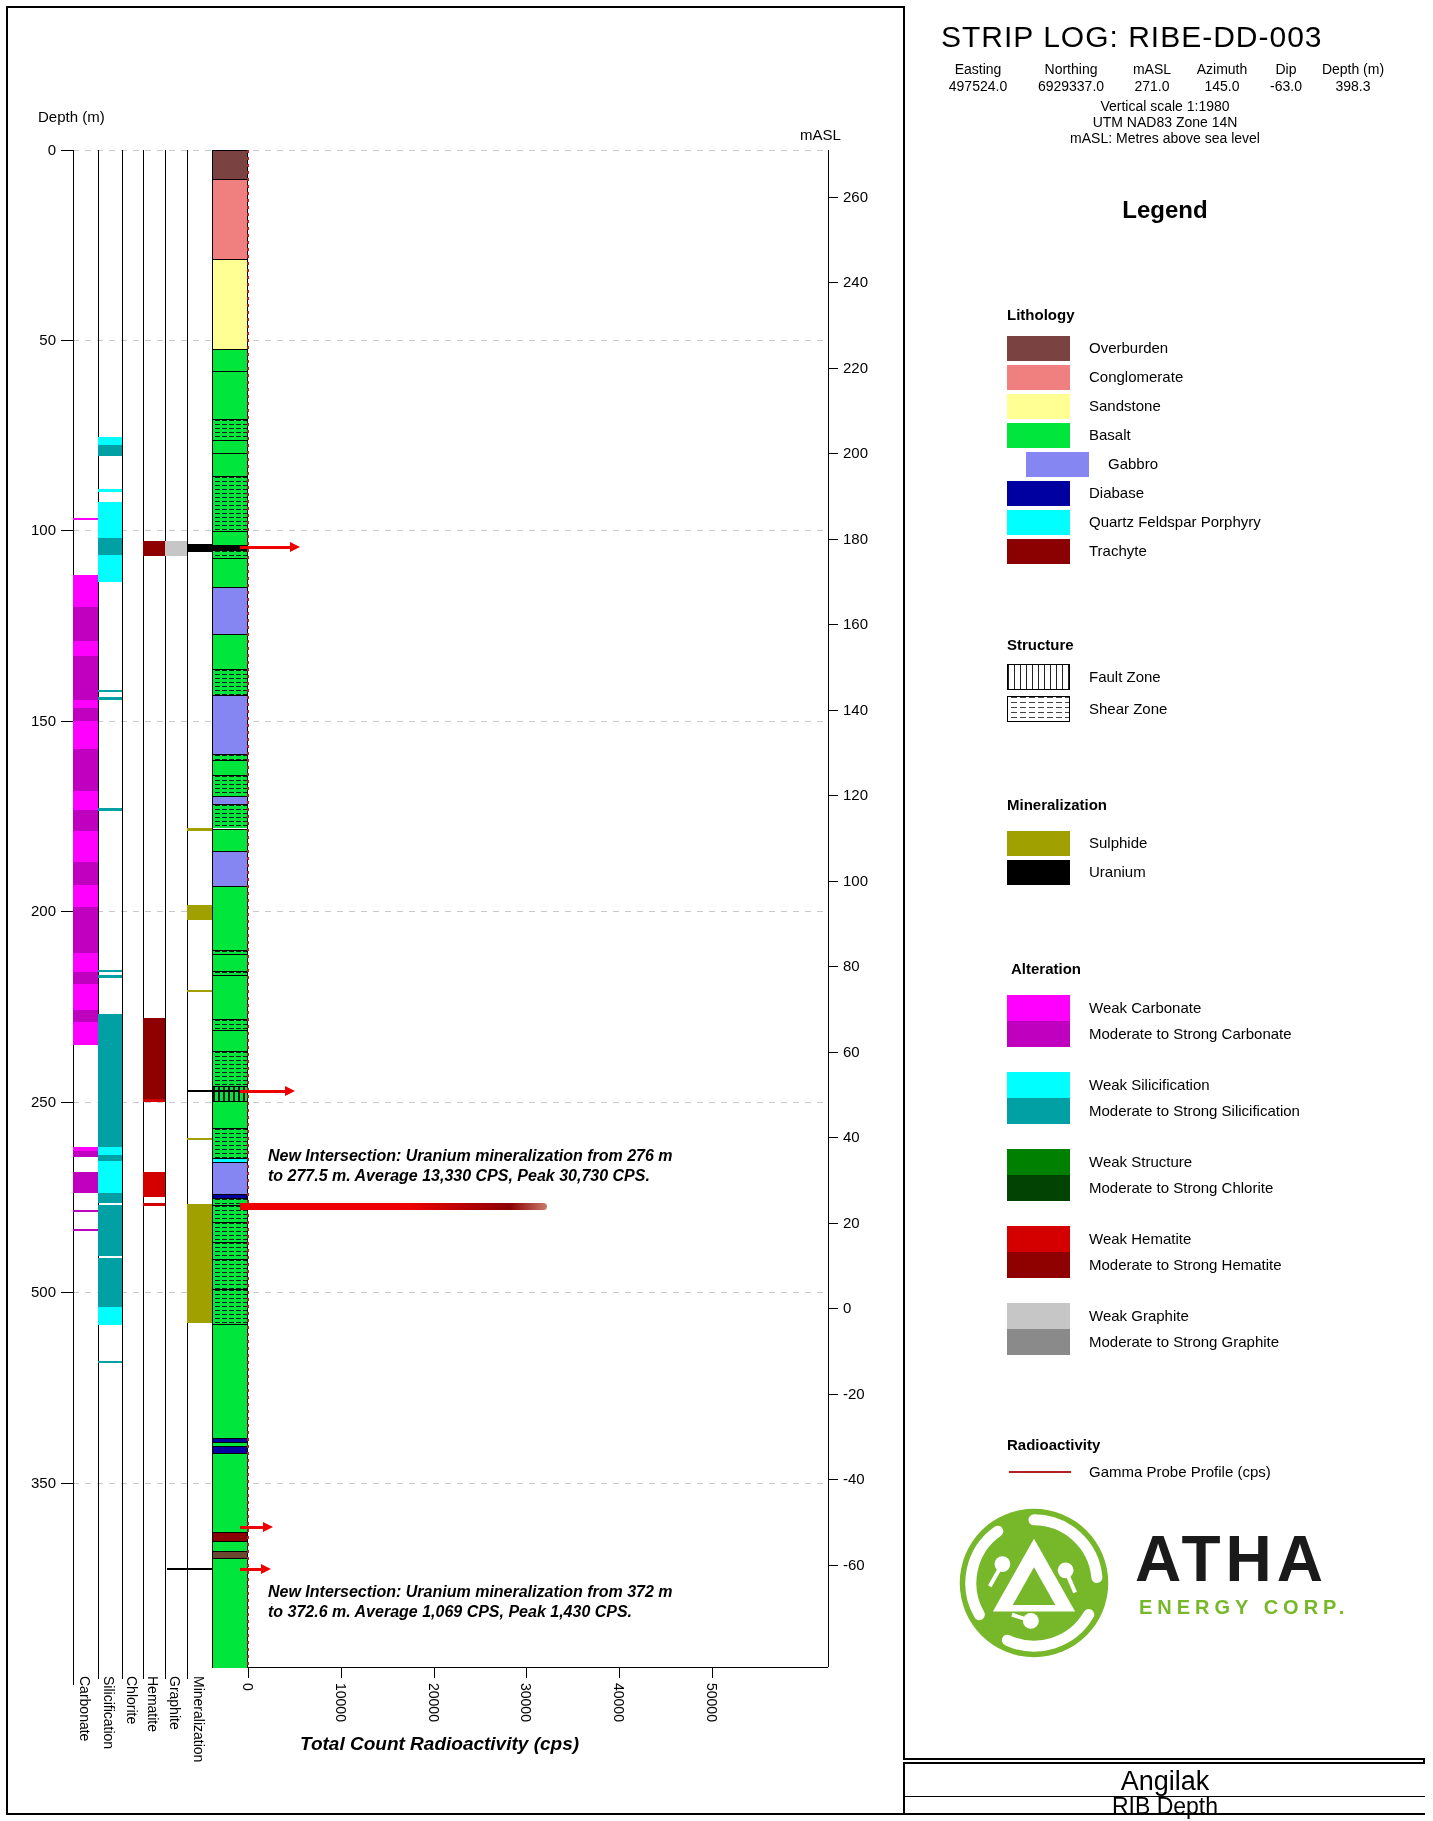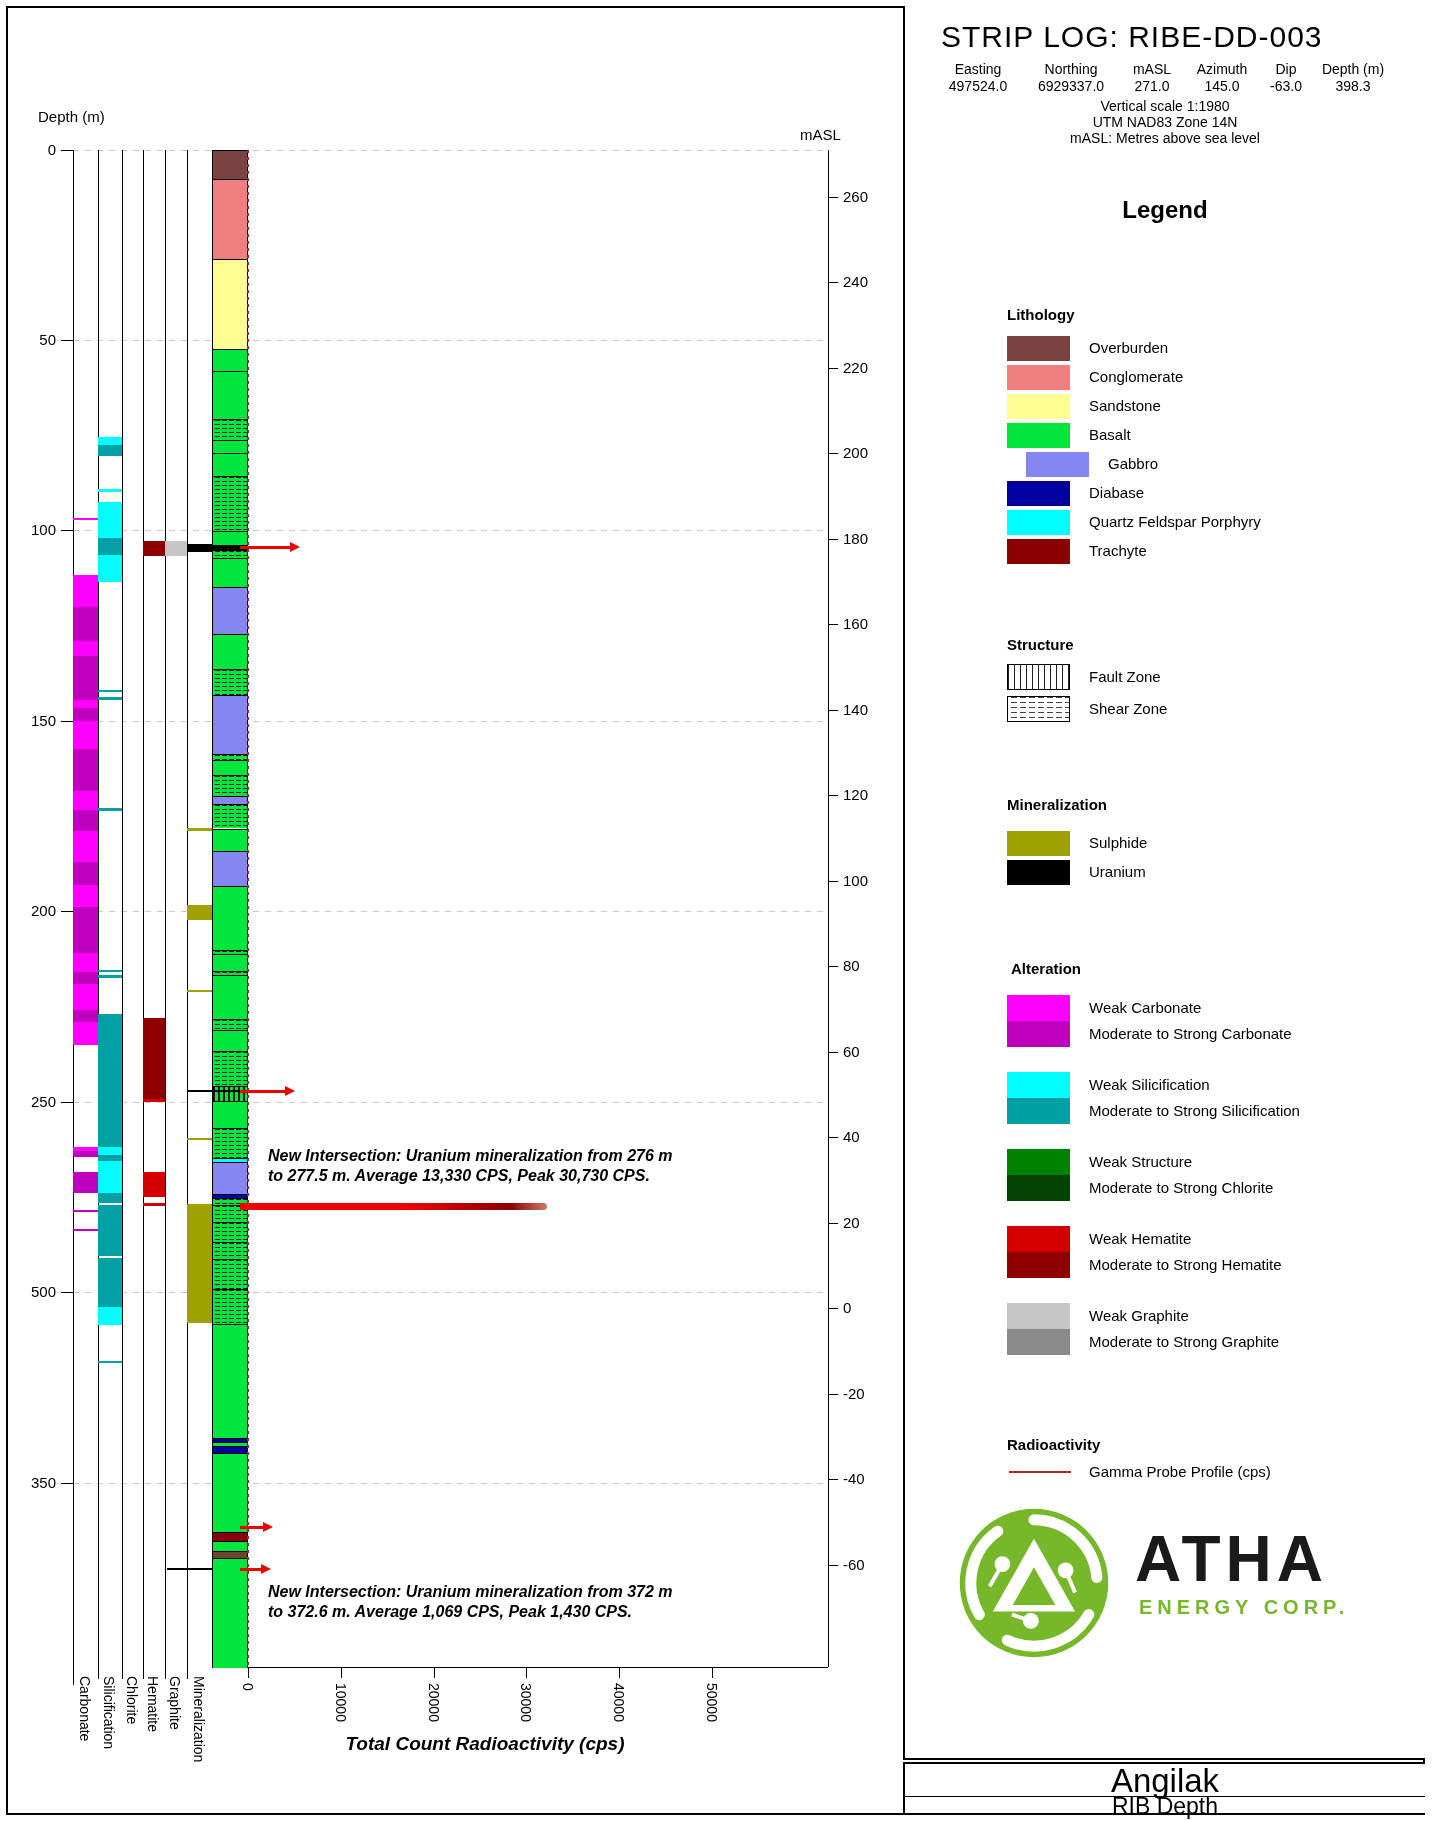--- a/index.html
+++ b/index.html
@@ -24,21 +24,21 @@
   .scale-block{position:absolute;top:92px;left:0;width:100%;text-align:center;font-size:14px;line-height:16px;}
   .legend-title{position:absolute;top:190px;left:0;width:100%;text-align:center;font-size:24px;font-weight:bold;}
   .sec-hdr{position:absolute;left:102px;font-size:15px;font-weight:bold;}
   .leg-container{position:absolute;left:102px;}
   .swatch-fault{background:#fff;background-image:repeating-linear-gradient(90deg,#222 0 1.5px,transparent 1.5px 6px);border:1px solid #000;}
   .swatch-shear{background:#fff;background-image:repeating-linear-gradient(90deg,#fff 0 3px,transparent 3px 9px),repeating-linear-gradient(180deg,#444 0 1px,transparent 1px 5px);border:1px solid #000;}
   .logo{position:absolute;left:50px;top:1498px;width:430px;height:165px;}
   .logo-emblem{position:absolute;left:0;top:0;width:158px;height:158px;}
   .logo-name{position:absolute;left:180px;top:18px;font-size:64px;font-weight:bold;letter-spacing:5px;color:#1a1a1a;}
   .logo-sub{position:absolute;left:184px;top:92px;font-size:20px;font-weight:bold;letter-spacing:5px;color:#76B82A;}
-  .footer-line1{font-size:33px;padding-top:2px;line-height:30px;}
+  .footer-line1{font-size:27px;padding-top:2px;line-height:30px;}
   .footer-divider{border-top:1px solid #000;width:100%;}
   .footer-line2{font-size:23px;line-height:17px;padding-top:1px;}
 </style>
 </head>
 <body>
 
 <div class="page">
   <div class="frame"></div>
 
   <div id="plot">
@@ -47,21 +47,21 @@
 
     <div class="ann" style="left:268px;top:1146px;">
       <div>New Intersection: Uranium mineralization from 276 m</div>
       <div>to 277.5 m. Average 13,330 CPS, Peak 30,730 CPS.</div>
     </div>
     <div class="ann" style="left:268px;top:1582px;">
       <div>New Intersection: Uranium mineralization from 372 m</div>
       <div>to 372.6 m. Average 1,069 CPS, Peak 1,430 CPS.</div>
     </div>
 
-    <div class="rad-title" style="left:300px;top:1733px;width:370px;text-align:center;">Total Count Radioactivity (cps)</div>
+    <div class="rad-title" style="left:300px;top:1733px;width:370px;">Total Count Radioactivity (cps)</div>
   <div style="position: absolute; left: 73px; top: 149.5px; width: 755px; height: 1px; background: repeating-linear-gradient(90deg, rgb(201, 201, 201) 0px, rgb(201, 201, 201) 6px, transparent 6px, transparent 12px);"></div>
       <div style="position: absolute; left: 61px; top: 149.5px; width: 12px; height: 1px; background: rgb(0, 0, 0);"></div>
       <div style="position: absolute; left: 8px; top: 140.5px; width: 48px; text-align: right; font: 15px &quot;Liberation Sans&quot;, sans-serif;">0</div>
       <div style="position: absolute; left: 73px; top: 339.95px; width: 755px; height: 1px; background: repeating-linear-gradient(90deg, rgb(201, 201, 201) 0px, rgb(201, 201, 201) 6px, transparent 6px, transparent 12px);"></div>
       <div style="position: absolute; left: 61px; top: 339.95px; width: 12px; height: 1px; background: rgb(0, 0, 0);"></div>
       <div style="position: absolute; left: 8px; top: 330.95px; width: 48px; text-align: right; font: 15px &quot;Liberation Sans&quot;, sans-serif;">50</div>
       <div style="position: absolute; left: 73px; top: 530.4px; width: 755px; height: 1px; background: repeating-linear-gradient(90deg, rgb(201, 201, 201) 0px, rgb(201, 201, 201) 6px, transparent 6px, transparent 12px);"></div>
       <div style="position: absolute; left: 61px; top: 530.4px; width: 12px; height: 1px; background: rgb(0, 0, 0);"></div>
       <div style="position: absolute; left: 8px; top: 521.4px; width: 48px; text-align: right; font: 15px &quot;Liberation Sans&quot;, sans-serif;">100</div>
       <div style="position: absolute; left: 73px; top: 720.85px; width: 755px; height: 1px; background: repeating-linear-gradient(90deg, rgb(201, 201, 201) 0px, rgb(201, 201, 201) 6px, transparent 6px, transparent 12px);"></div>

